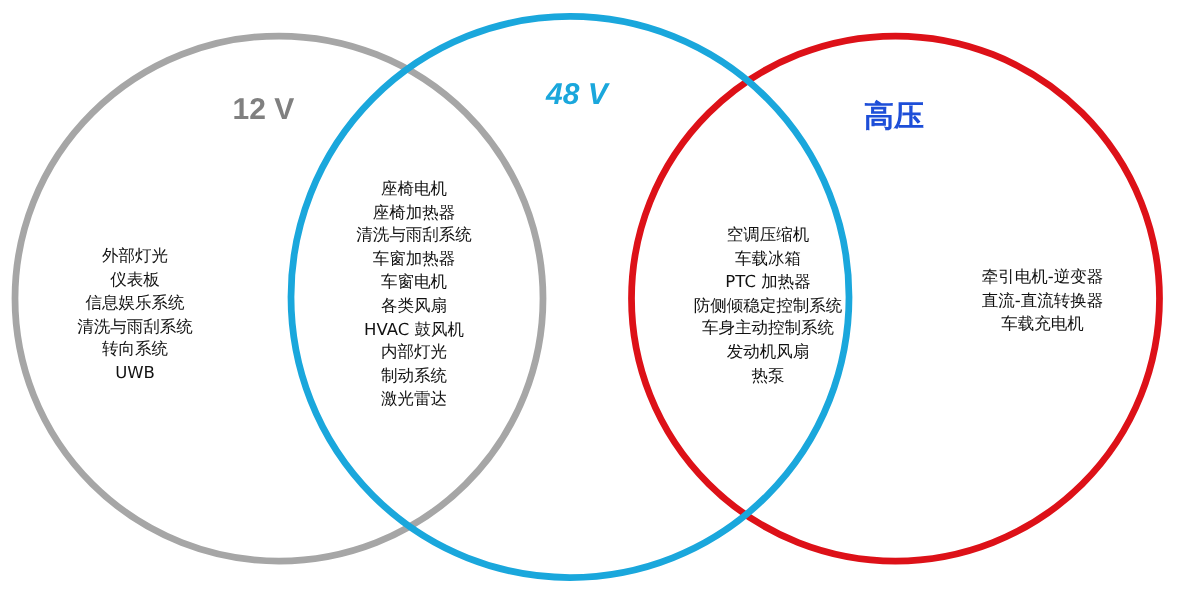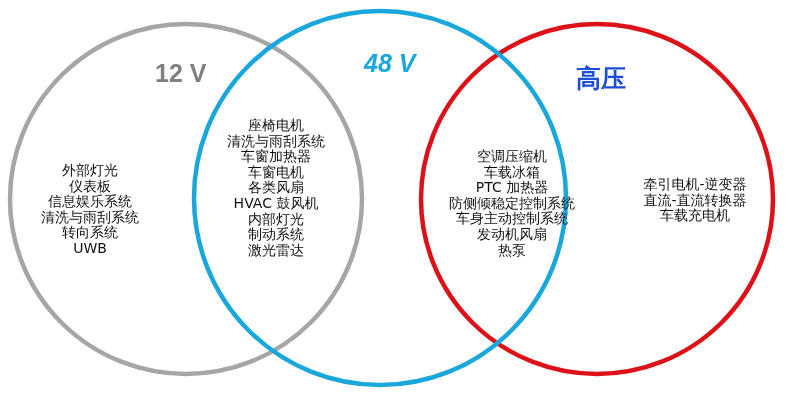--- a/index.html
+++ b/index.html
@@ -1,21 +1,21 @@
 <!DOCTYPE html>
 <html><head>
 <meta charset="utf-8">
 <style>
   html, body { margin:0; padding:0; background:#ffffff; }
   body { width:786px; height:401px; position:relative; overflow:hidden;
          font-family:"DejaVu Sans","Liberation Sans",sans-serif; }
   svg.venn { position:absolute; left:0; top:0; }
   .title { position:absolute; font-family:"Liberation Sans","DejaVu Sans",sans-serif;
-           font-weight:bold; font-size:25px; line-height:28px; white-space:nowrap; }
-  .list { position:absolute; text-align:center; color:#111; font-size:14px;
+           font-weight:bold; font-size:20px; line-height:28px; white-space:nowrap; }
+  .list { position:absolute; text-align:center; color:#111; font-size:11px;
           line-height:15.6px; white-space:nowrap; }
   .list div { height:15.6px; }
 </style>
 </head>
 <body>
 
 <svg class="venn" width="786" height="401" viewBox="0 0 786 401">
   <ellipse cx="186" cy="199" rx="176" ry="175" fill="none" stroke="#a6a6a6" stroke-width="4.5"></ellipse>
   <ellipse cx="597" cy="199" rx="176" ry="175" fill="none" stroke="#dd1118" stroke-width="4.5"></ellipse>
   <ellipse cx="380" cy="198" rx="186" ry="187" fill="none" stroke="#1aa7dc" stroke-width="4.5"></ellipse>
@@ -29,20 +29,21 @@
   <div>外部灯光</div>
   <div>仪表板</div>
   <div>信息娱乐系统</div>
   <div>清洗与雨刮系统</div>
   <div>转向系统</div>
   <div>UWB</div>
 </div>
 
 <div class="list" style="left:216px; top:118px; width:120px;">
   <div>座椅电机</div>
+  <div>座椅加热器</div>
   <div>清洗与雨刮系统</div>
   <div>车窗加热器</div>
   <div>车窗电机</div>
   <div>各类风扇</div>
   <div>HVAC 鼓风机</div>
   <div>内部灯光</div>
   <div>制动系统</div>
   <div>激光雷达</div>
 </div>
 

